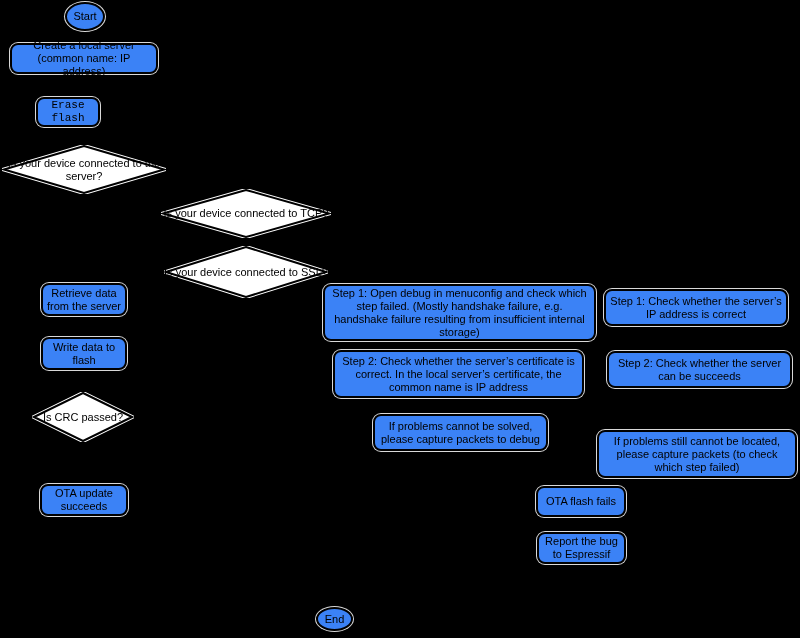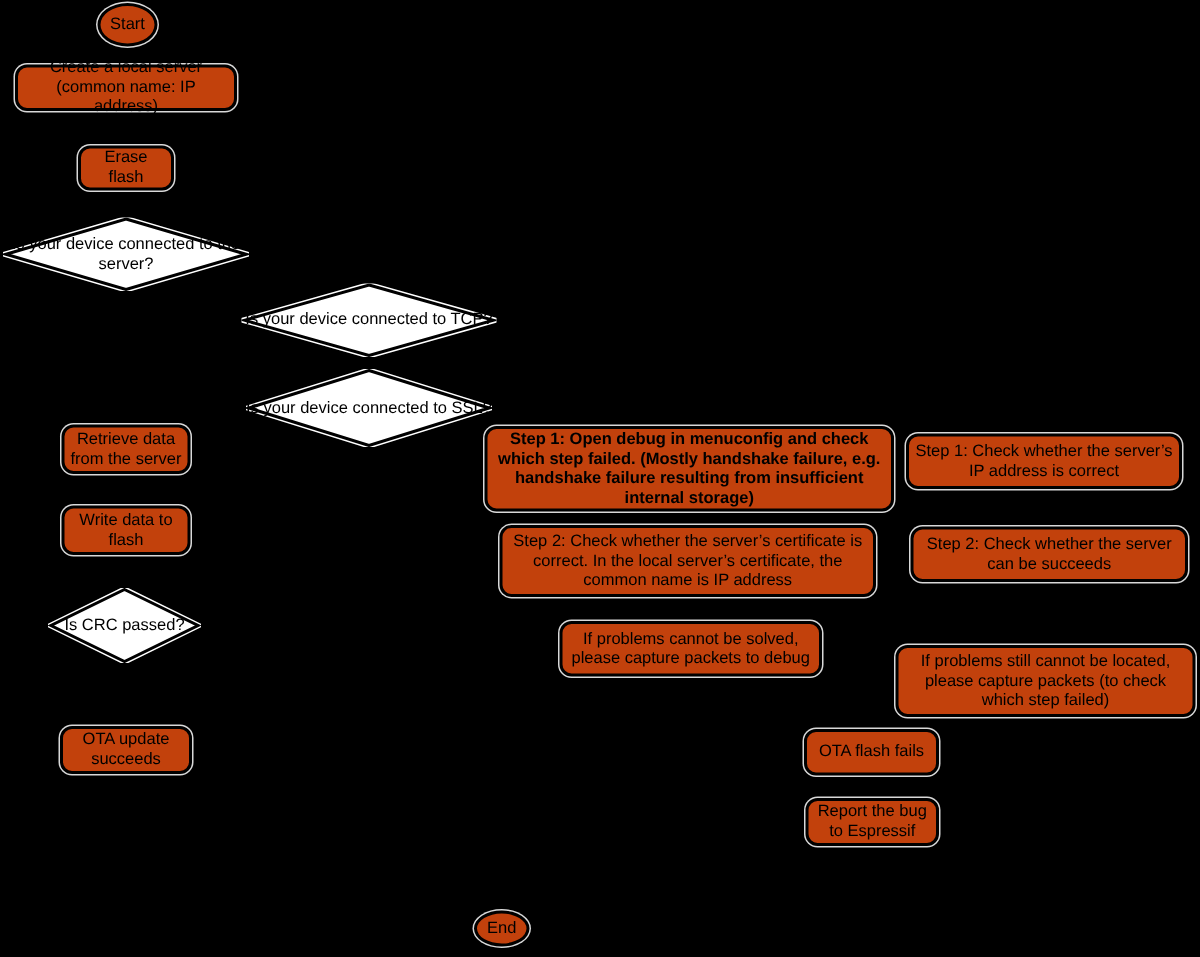--- a/index.html
+++ b/index.html
@@ -12,21 +12,21 @@
     color: #000000;
   }
   .canvas { position: absolute; inset: 0; width: 800px; height: 638px; }
 
   .node {
     position: absolute;
     display: flex;
     align-items: center;
     justify-content: center;
     text-align: center;
-    background: #c2410c;
+    background: #3b82f6;
     border: 2px solid #000000;
     box-sizing: border-box;
     font-size: 11px;
     line-height: 13px;
     box-shadow: 0 0 0 1px rgba(255,255,255,0.85);
     padding: 2px 4px;
   }
   .rect { border-radius: 8px; }
   .ellipse { border-radius: 50%; }
 
@@ -40,29 +40,29 @@
     position: absolute; inset: 0;
     display: flex; align-items: center; justify-content: center;
     text-align: center;
     font-size: 11px; line-height: 13px;
     color: #000000;
   }
 
   
   #n-start        { left: 65px;  top: 2px;   width: 40px;  height: 29px; }
   #n-create       { left: 10px;  top: 43px;  width: 148px; height: 31px; }
-  #n-erase        { left: 52px;  top: 97px;  width: 64px;  height: 30px; }
+  #n-erase        { left: 36px;  top: 97px;  width: 64px;  height: 30px; font-family: Liberation Mono, monospace; }
   #n-d-server     { left: 2px;   top: 145px; width: 164px; height: 49px; }
   #n-d-tcp        { left: 161px; top: 189px; width: 170px; height: 49px; }
   #n-d-ssl        { left: 164px; top: 246px; width: 164px; height: 52px; }
   #n-retrieve     { left: 41px;  top: 283px; width: 86px;  height: 33px; }
   #n-write        { left: 41px;  top: 337px; width: 86px;  height: 33px; }
   #n-d-crc        { left: 32px;  top: 392px; width: 102px; height: 50px; }
   #n-ota-ok       { left: 40px;  top: 484px; width: 88px;  height: 32px; }
-  #n-mid-step1    { left: 323px; top: 284px; width: 273px; height: 57px; font-weight: bold; }
+  #n-mid-step1    { left: 323px; top: 284px; width: 273px; height: 57px; }
   #n-mid-step2    { left: 333px; top: 350px; width: 251px; height: 48px; }
   #n-mid-capture  { left: 373px; top: 414px; width: 175px; height: 37px; }
   #n-right-step1  { left: 604px; top: 289px; width: 184px; height: 37px; }
   #n-right-step2  { left: 607px; top: 351px; width: 185px; height: 37px; }
   #n-right-capture{ left: 597px; top: 430px; width: 200px; height: 48px; }
   #n-ota-fail     { left: 536px; top: 486px; width: 90px;  height: 31px; }
   #n-report       { left: 537px; top: 532px; width: 89px;  height: 32px; }
   #n-end          { left: 316px; top: 607px; width: 37px;  height: 24px; text-align: center; }
 </style>
 </head>

